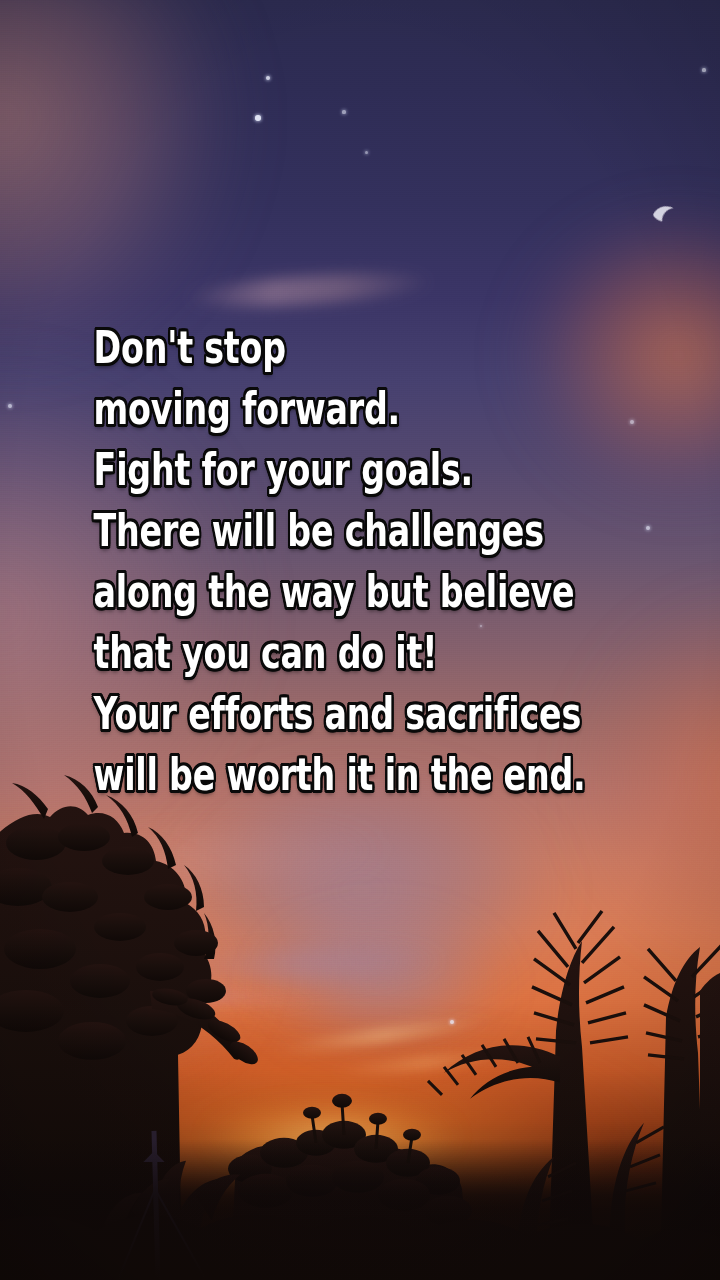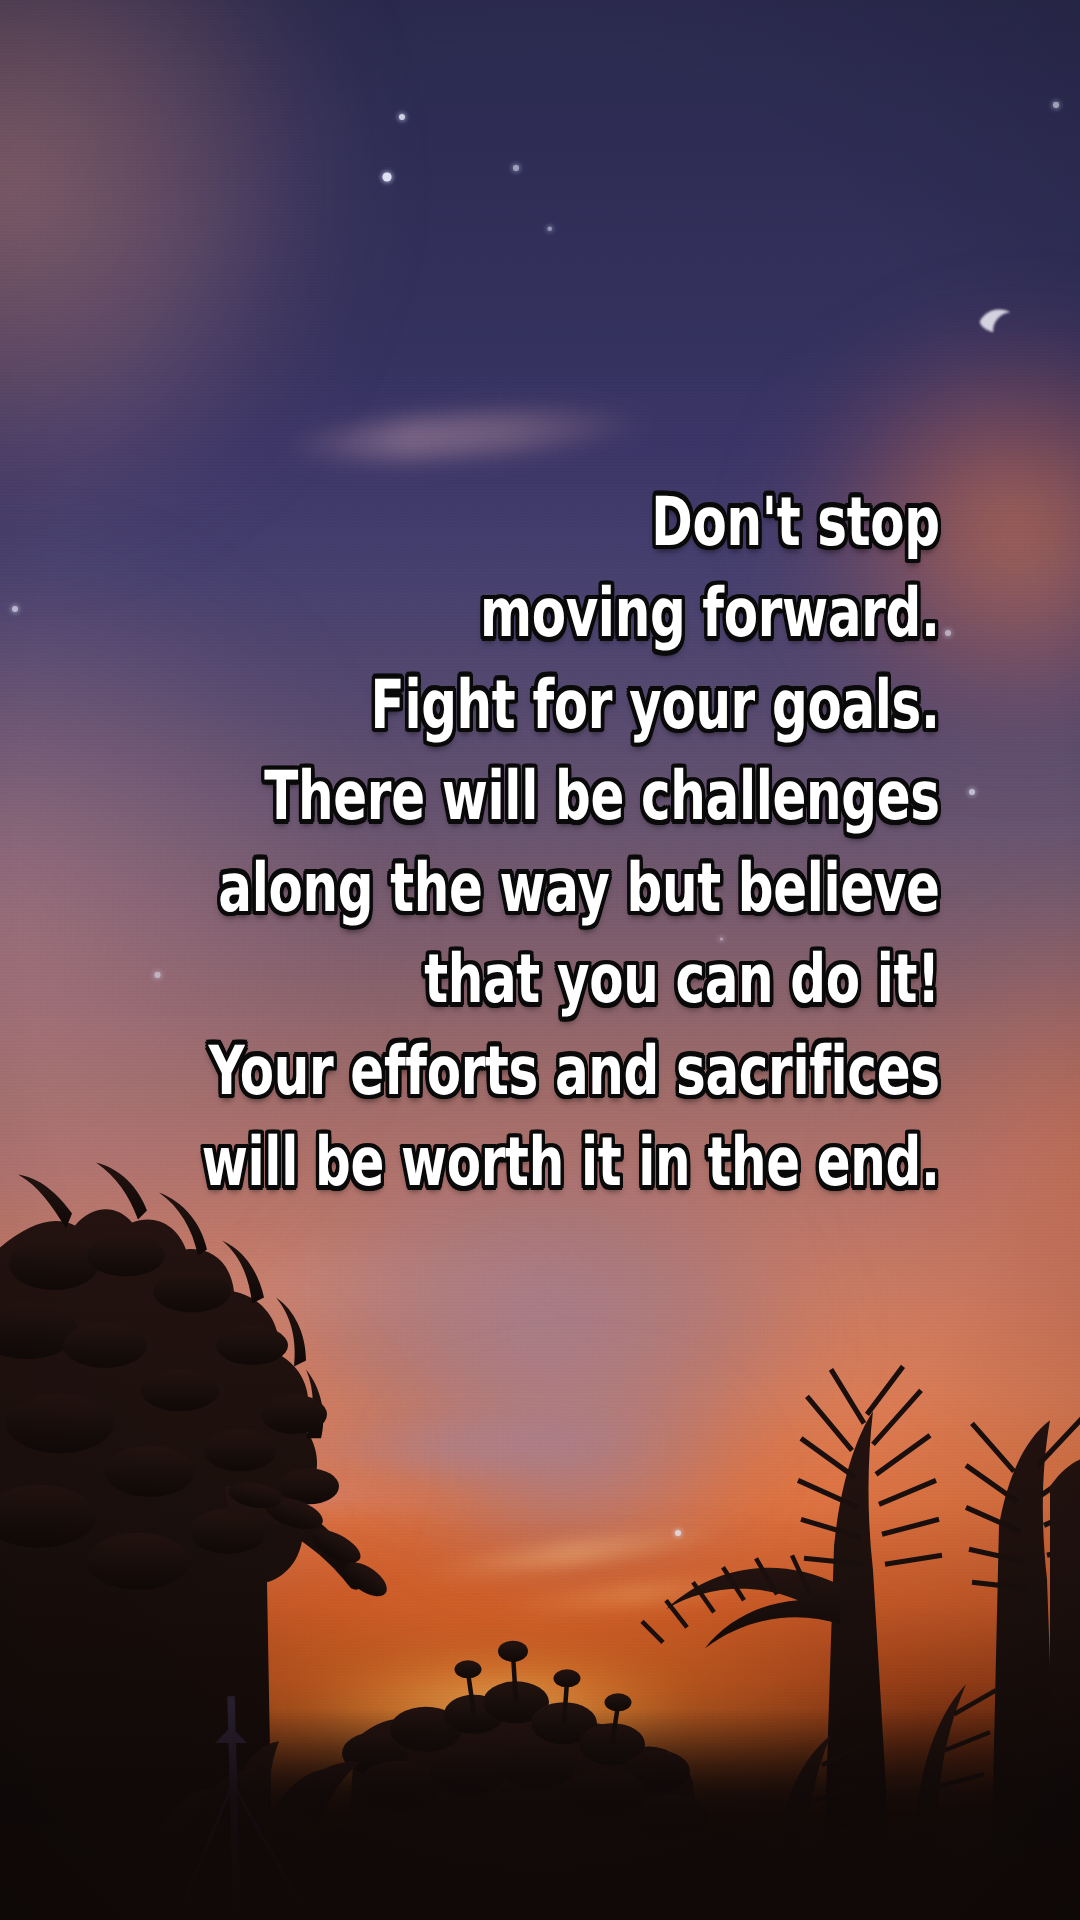--- a/index.html
+++ b/index.html
@@ -202,21 +202,21 @@
     background:radial-gradient(ellipse 92% 78% at 50% 44%,
       rgba(0,0,0,0) 52%, rgba(0,0,0,0.13) 78%, rgba(0,0,0,0.30) 100%);
     pointer-events:none;
   }
 
   
   .quote {
     position:absolute;
     left:0; right:0;
     top:317px;
-    text-align:right;
+    text-align:left;
     z-index:9;
     pointer-events:none;
   }
   .quote-line {
     display:block;
     font-family:"DejaVu Sans", sans-serif;
     font-weight:700;
     font-size:45px;
     line-height:61px;
     letter-spacing:-0.3px;

